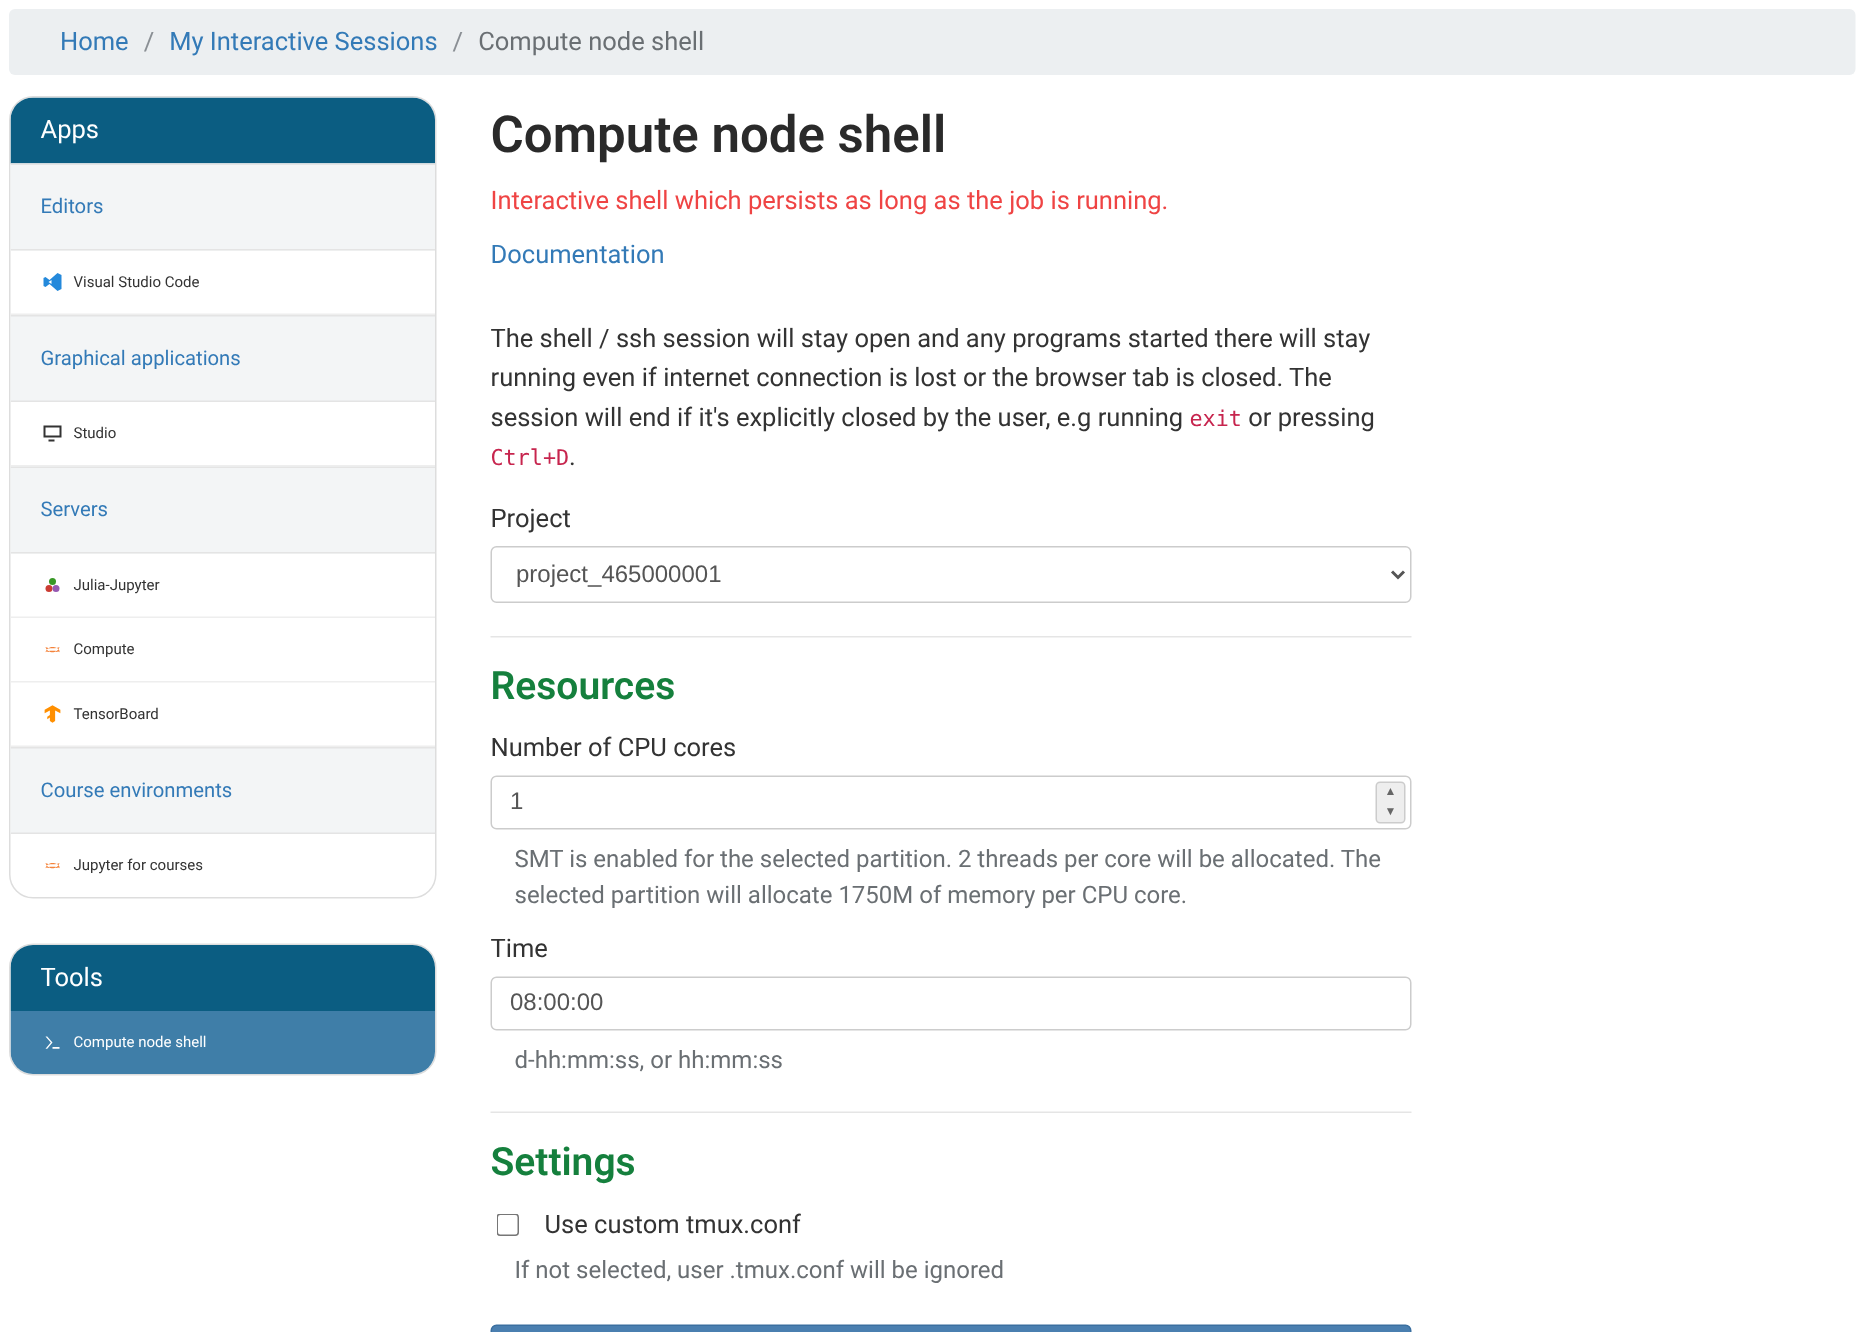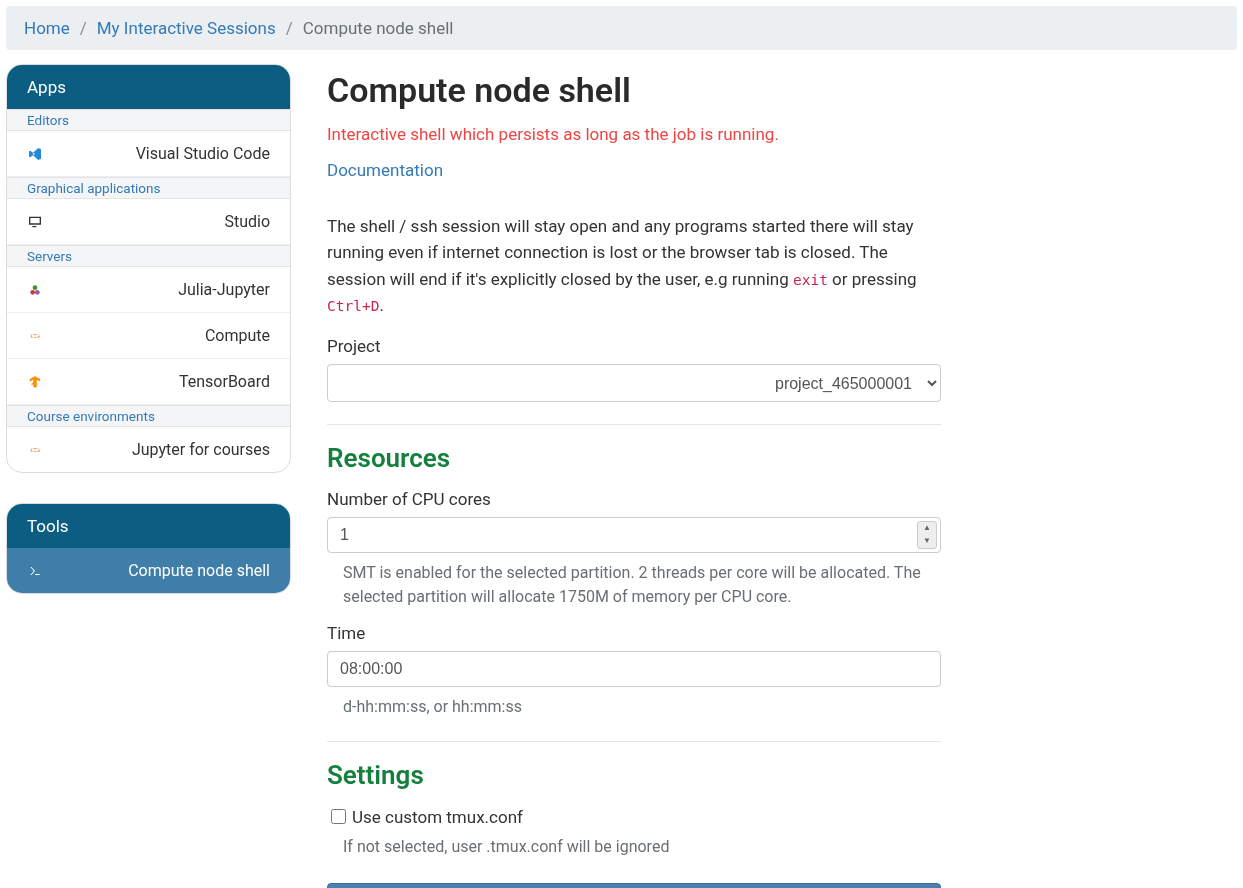--- a/index.html
+++ b/index.html
@@ -7,21 +7,21 @@
     margin: 0;
     font-family: -apple-system, BlinkMacSystemFont, "Segoe UI", Roboto, "Helvetica Neue", Arial, sans-serif;
     font-size: 16px;
     color: #333;
     background: #fff;
   }
   .breadcrumb {
     background: #eceff1;
     border-radius: 4px;
     margin: 6px;
-    padding: 12px 18px;
+    padding: 12px 34px;
     display: flex;
     align-items: flex-start;
     gap: 10px;
     font-size: 17px;
   }
   .breadcrumb a { color: #337ab7; text-decoration: none; }
   .breadcrumb .sep { color: #8a8f94; }
   .breadcrumb .current { color: #6a6f73; }
   .container {
     display: flex;
@@ -41,33 +41,32 @@
     color: #fff;
     padding: 12px 20px;
     font-size: 17px;
   }
   .panel-subhead {
     background: #f3f5f6;
     border-top: 1px solid #e4e4e4;
     border-bottom: 1px solid #e4e4e4;
     color: #337ab7;
     font-size: 13.5px;
-    padding: 2px 20px;
+    padding: 20px 20px;
   }
   .panel-subhead:first-of-type { border-top: none; }
   .panel-item {
     display: flex;
     align-items: center;
     gap: 6px;
     padding: 13px 20px;
     border-bottom: 1px solid #eee;
     color: #333;
     cursor: pointer;
-    font-size: 16px;
-    justify-content: space-between;
+    font-size: 10px;
   }
   .panel-item:last-child { border-bottom: none; }
   .panel-item.active {
     background: #3f7ea8;
     color: #fff;
   }
   .ic { width: 16px; height: 16px; display: inline-flex; align-items: center; justify-content: center; flex: 0 0 16px; }
   .main { flex: 1; max-width: 620px; padding-left: 6px; }
   h1 { font-size: 34px; font-weight: 600; margin: 6px 0 14px 0; color: #2a2a2a; }
   h2 { font-size: 26px; font-weight: 600; margin: 18px 0 16px 0; color: #15803d; }
@@ -79,32 +78,32 @@
   label { display: block; font-size: 17px; margin-bottom: 8px; color: #333; }
   .form-control {
     width: 100%;
     padding: 8px 12px;
     font-size: 16px;
     border: 1px solid #ccc;
     border-radius: 4px;
     background: #fff;
     color: #555;
   }
-  select.form-control { height: 38px; text-align: right; }
+  select.form-control { height: 38px; }
   .number-wrap { position: relative; }
   .number-wrap input { padding-right: 30px; }
   .spin {
     position: absolute; right: 4px; top: 4px; bottom: 4px; width: 20px;
     background: #eee; border: 1px solid #ccc; border-radius: 3px;
     display: flex; flex-direction: column;
   }
   .spin div { flex: 1; font-size: 8px; color: #666; text-align: center; line-height: 12px; cursor: pointer; }
   .help { font-size: 16px; color: #6a6f73; margin: 8px 0 0 16px; line-height: 1.5; }
   hr { border: none; border-top: 1px solid #e5e5e5; margin: 22px 0 8px 0; }
-  .check-row { display: flex; gap: 3px; align-items: center; font-size: 17px; margin-top: 4px; }
+  .check-row { display: flex; gap: 14px; align-items: center; font-size: 17px; margin-top: 4px; }
   .check-row input { width: 15px; height: 15px; }
   .launch-btn {
     display: block; width: 100%;
     background: #4a7fb0; color: #fff;
     border: 1px solid #3a6fa0; border-radius: 4px;
     padding: 12px; font-size: 17px; cursor: pointer;
     margin-top: 24px; text-align: center;
   }
 </style>
 </head>

